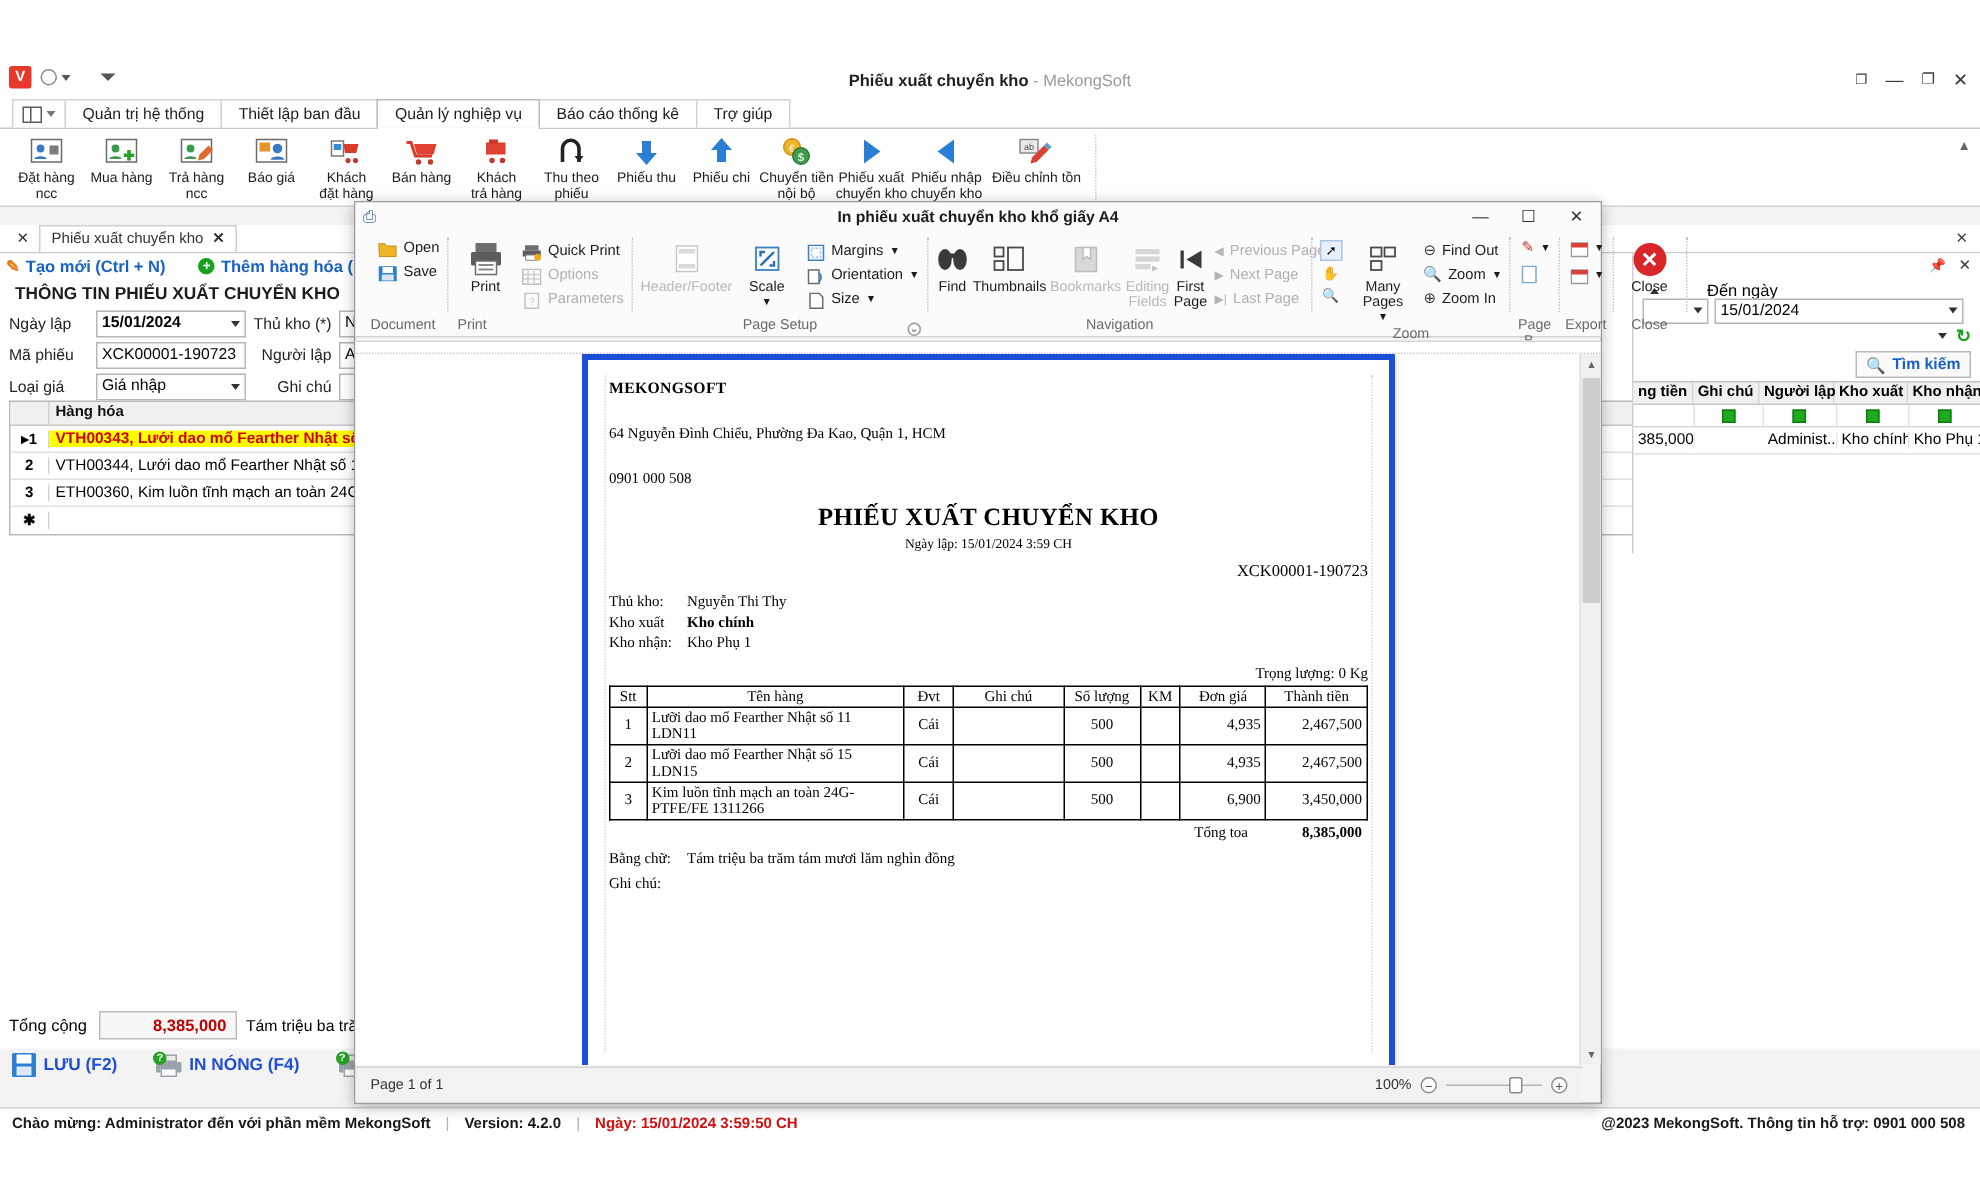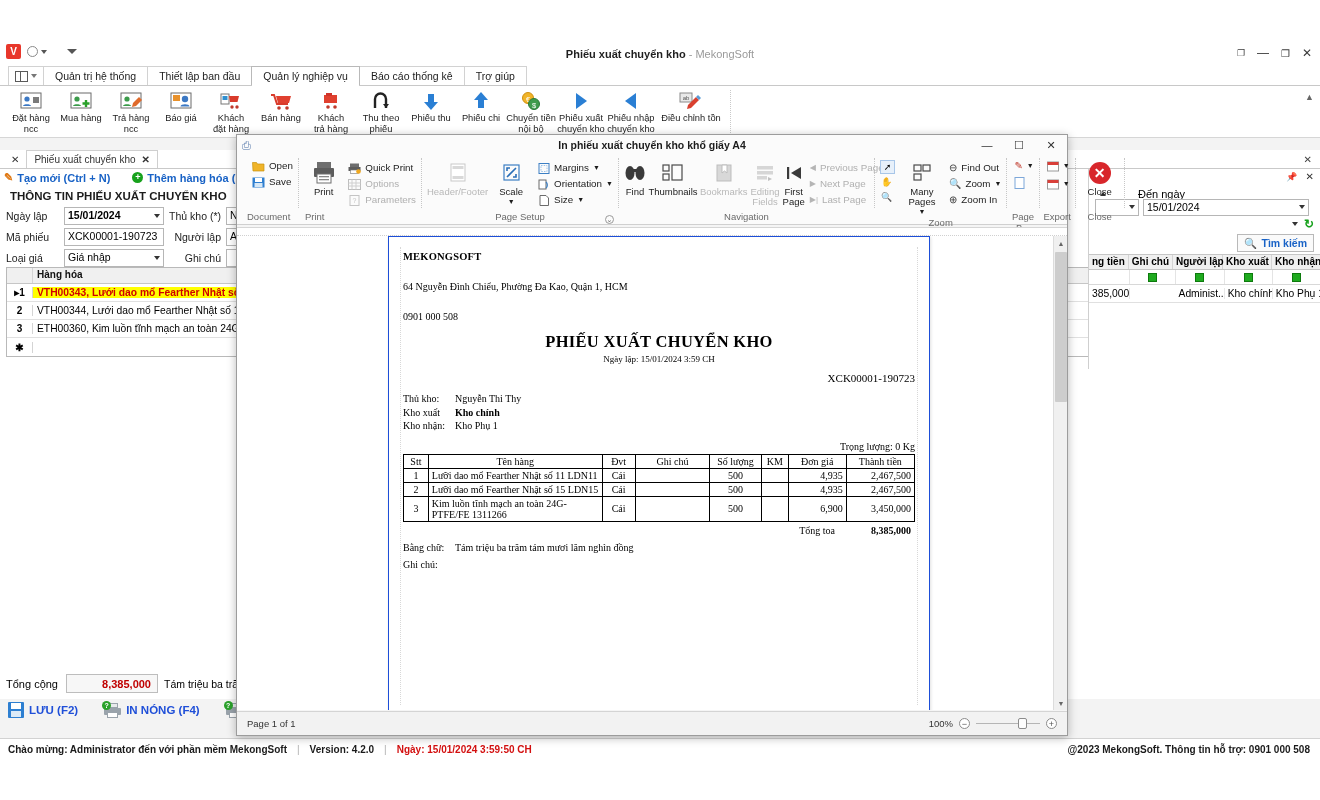--- a/index.html
+++ b/index.html
@@ -190,21 +190,21 @@
 
   .preview-area {
     position: absolute; left: 0; top: 92px; right: 0; bottom: 25px;
     background: #ffffff; border-top: 1px solid #d6d6d6;
     overflow: hidden;
   }
   .ruler-h { height: 8px; background: #ffffff; border-bottom: 1px dotted #d0d0d0; }
   .page-canvas { position: absolute; left: 0; top: 8px; right: 14px; bottom: 0; background: #ffffff; }
   .page {
     position: absolute; left: 151px; top: 0px; width: 542px; height: 480px;
-    background: #ffffff; border: 1px solid #1d4ed8; box-shadow: 1px 1px 3px rgba(0,0,0,0.12);
+    background: #ffffff; border: 4px solid #1d4ed8; box-shadow: 1px 1px 3px rgba(0,0,0,0.12);
   }
   .page-inner { position: absolute; left: 11px; top: 10px; right: 11px; bottom: 10px; border: 1px dotted #d8d8d8; border-top: none; border-bottom: none; }
   .doc { position: absolute; left: 14px; top: 14px; right: 14px; font-family: "Liberation Serif", serif; color: #000; }
   .doc .co-name { font-size: 10.5px; font-weight: bold; letter-spacing: .2px; }
   .doc .co-line { font-size: 10px; margin-top: 19px; }
   .doc .title { text-align: center; font-size: 16.5px; font-weight: bold; margin-top: 10px; letter-spacing: .3px; }
   .doc .subtitle { text-align: center; font-size: 9px; margin-top: 2px; }
   .doc .code { text-align: right; font-size: 11px; margin-top: 8px; }
   .doc .meta { font-size: 10px; margin-top: 8px; line-height: 13.5px; }
   .doc .meta .k { display: inline-block; width: 52px; }
@@ -224,21 +224,21 @@
   .doc .sign .it { font-style: italic; font-size: 9.5px; }
   .doc .sign .nm { margin-top: 42px; }
   .sign-wrap { display: flex; justify-content: flex-end; }
   .sign-box { width: 200px; text-align: center; }
 
   .vscroll { position: absolute; right: 0; top: 8px; bottom: 0; width: 14px; background: #f0f0f0; border-left: 1px solid #dcdcdc; }
   .vthumb { position: absolute; left: 1px; top: 2px; width: 12px; height: 150px; background: #cdcdcd; border-radius: 1px; }
   .vscroll .arw { position: absolute; left: 0; width: 14px; height: 14px; display: flex; align-items: center; justify-content: center; font-size: 7px; color: #666; }
 
   .dlg-status {
-    position: absolute; left: 0; right: 0; bottom: 0; height: 24px; background: #f2f2f2;
+    position: absolute; left: 0; right: 12px; bottom: 0; height: 24px; background: #f2f2f2;
     border-top: 1px solid #d4d4d4; display: flex; align-items: center; font-size: 9.5px; color: #333;
   }
   .dlg-status .pg { padding-left: 10px; }
   .dlg-status .zoomwrap { margin-left: auto; display: flex; align-items: center; gap: 6px; padding-right: 10px; }
   .zcircle { width: 11px; height: 11px; border-radius: 50%; border: 1px solid #8c8c8c; font-size: 9px; line-height: 10px; text-align: center; color: #555; background: #fff; }
   .ztrack { width: 64px; height: 1px; background: #b5b5b5; position: relative; }
   .zknob { position: absolute; left: 42px; top: -5px; width: 9px; height: 11px; border: 1px solid #8c8c8c; background: #fdfdfd; border-radius: 2px; }
 
   .red-x { width: 22px; height: 22px; border-radius: 50%; background: #d8262b; color: #fff; font-size: 14px; font-weight: bold; line-height: 22px; text-align: center; }
 </style>

